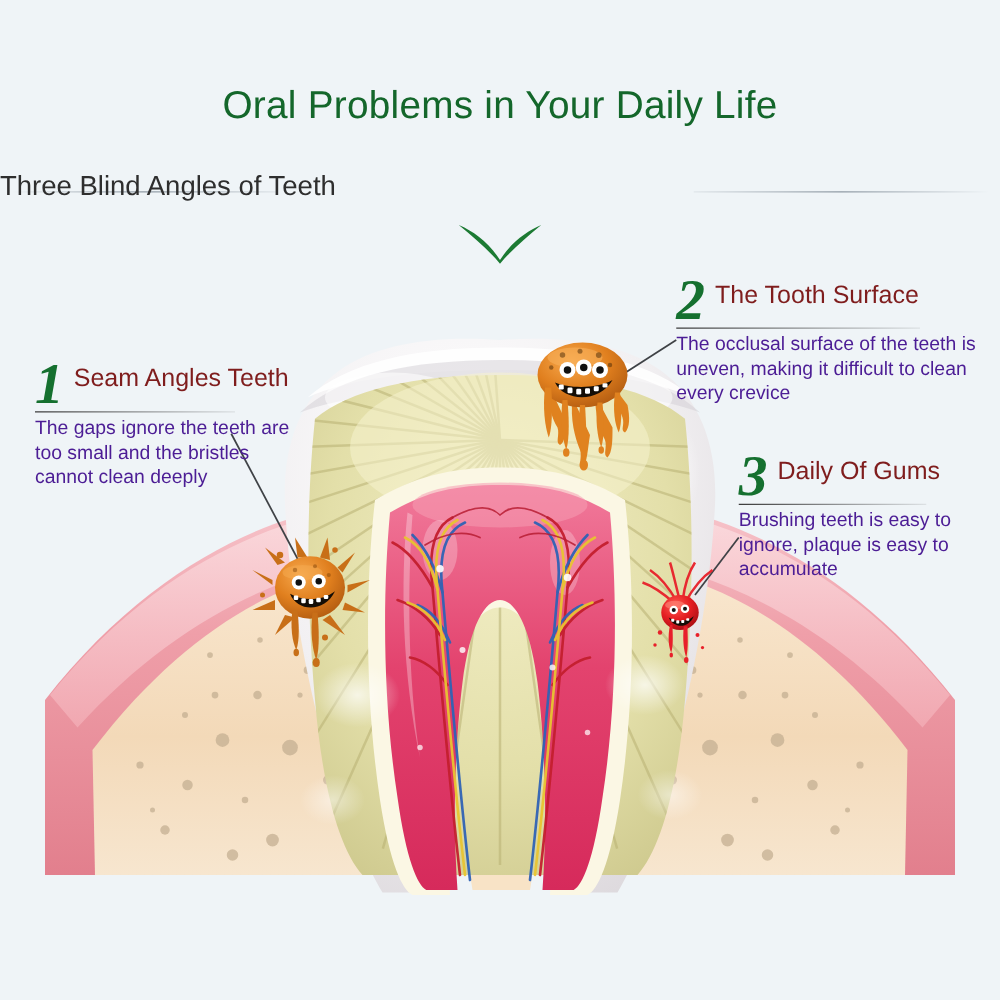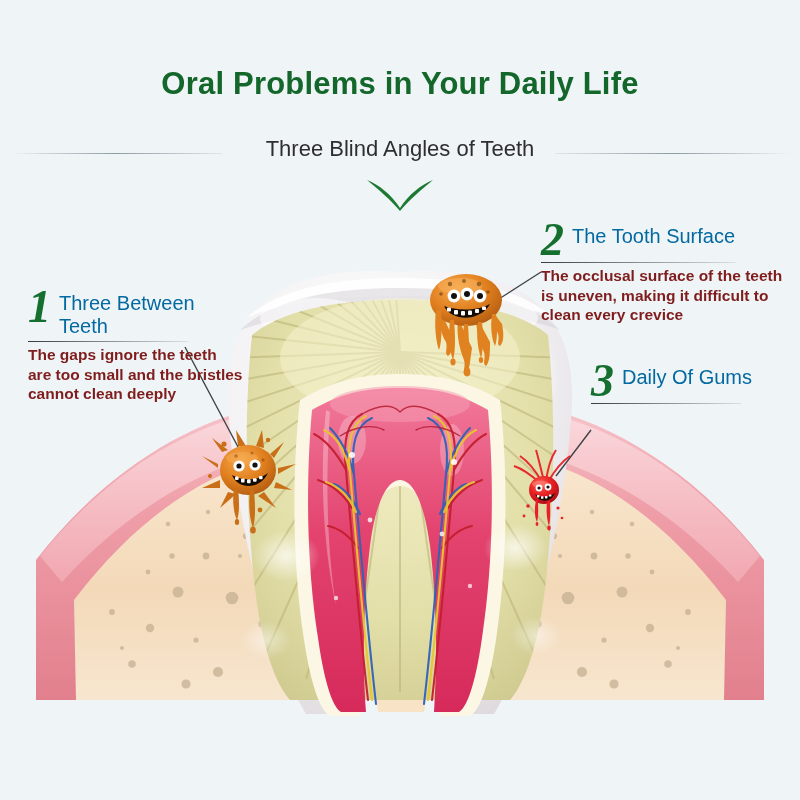--- a/index.html
+++ b/index.html
@@ -8,48 +8,48 @@
     width:800px;height:800px;overflow:hidden;
     background:#eff4f7;
     font-family:"Liberation Sans", sans-serif;
     position:relative;
   }
   #stage{position:absolute;left:0;top:0;width:800px;height:800px;}
 
   
   .title{
     position:absolute;left:0;top:66px;width:800px;text-align:center;
-    font-size:31px;font-weight:bold;color:#14672b;letter-spacing:.2px;
+    font-size:31px;font-weight:normal;color:#14672b;letter-spacing:.2px;
     font-family:"Liberation Sans", sans-serif;
   }
   .subtitle{
-    position:absolute;left:0;top:136px;width:800px;text-align:center;
+    position:absolute;left:0;top:136px;width:800px;
     font-size:22px;color:#2e2e2e;font-weight:400;
   }
   .rule{position:absolute;top:153px;height:1px;
         background:linear-gradient(to right,rgba(140,150,160,0),#8f9aa4,rgba(140,150,160,.15));}
   .rule.left{left:10px;width:212px;}
   .rule.right{left:555px;width:236px;
         background:linear-gradient(to left,rgba(140,150,160,0),#8f9aa4,rgba(140,150,160,.15));}
   .chevron{position:absolute;left:365px;top:178px;}
 
   
   .callout{position:absolute;}
   .co-head{display:flex;align-items:flex-start;}
   .co-num{
     font-family:"Liberation Serif", serif;
     font-style:italic;font-weight:bold;color:#15702f;
     font-size:46px;line-height:38px;margin-right:8px;
   }
   .co-title{
-    font-size:20px;color:#0369a1;line-height:23px;font-weight:400;
+    font-size:20px;color:#7f1d1d;line-height:23px;font-weight:400;
     padding-top:4px;
   }
   .co-underline{height:1px;margin-top:3px;}
-  .co-body{font-size:15.5px;color:#7f1d1d;line-height:19.5px;padding-top:3px;font-weight:bold;}
+  .co-body{font-size:15.5px;color:#4c1d95;line-height:19.5px;padding-top:3px;}
 
   #callout1{left:28px;top:288px;width:215px;}
   #callout1 .co-underline{width:160px;
      background:linear-gradient(to right,#3b3b3b,rgba(60,60,60,.1));}
   #callout2{left:541px;top:221px;width:250px;}
   #callout2 .co-underline{width:195px;
      background:linear-gradient(to right,#3b3b3b,rgba(60,60,60,.1));}
   #callout3{left:591px;top:362px;width:205px;}
   #callout3 .co-underline{width:150px;
      background:linear-gradient(to right,#3b3b3b,rgba(60,60,60,.1));}
@@ -485,36 +485,37 @@
   <div class="subtitle">Three Blind Angles of Teeth</div>
   <div class="chevron">
     <svg width="70" height="34" viewBox="0 0 70 34">
       <path d="M2 2 C14 7 26 16 35 30 C44 16 56 7 68 2 C56 12 44 22 35 33 C26 22 14 12 2 2 Z" fill="#1c7a33"></path>
     </svg>
   </div>
 
   <div class="callout" id="callout1">
     <div class="co-head">
       <div class="co-num">1</div>
-      <div class="co-title">Three Between Teeth</div>
+      <div class="co-title">Seam Angles Teeth</div>
     </div>
     <div class="co-underline"></div>
     <div class="co-body">The gaps ignore the teeth are too small and the bristles cannot clean deeply</div>
   </div>
 
   <div class="callout" id="callout2">
     <div class="co-head">
       <div class="co-num">2</div>
       <div class="co-title">The Tooth Surface</div>
     </div>
     <div class="co-underline"></div>
     <div class="co-body">The occlusal surface of the teeth is uneven, making it difficult to clean every crevice</div>
   </div>
 
   <div class="callout" id="callout3">
     <div class="co-head">
       <div class="co-num">3</div>
       <div class="co-title">Daily Of Gums</div>
     </div>
     <div class="co-underline"></div>
+    <div class="co-body">Brushing teeth is easy to ignore, plaque is easy to accumulate</div>
   </div>
 
 </div>
 
 </body></html>

